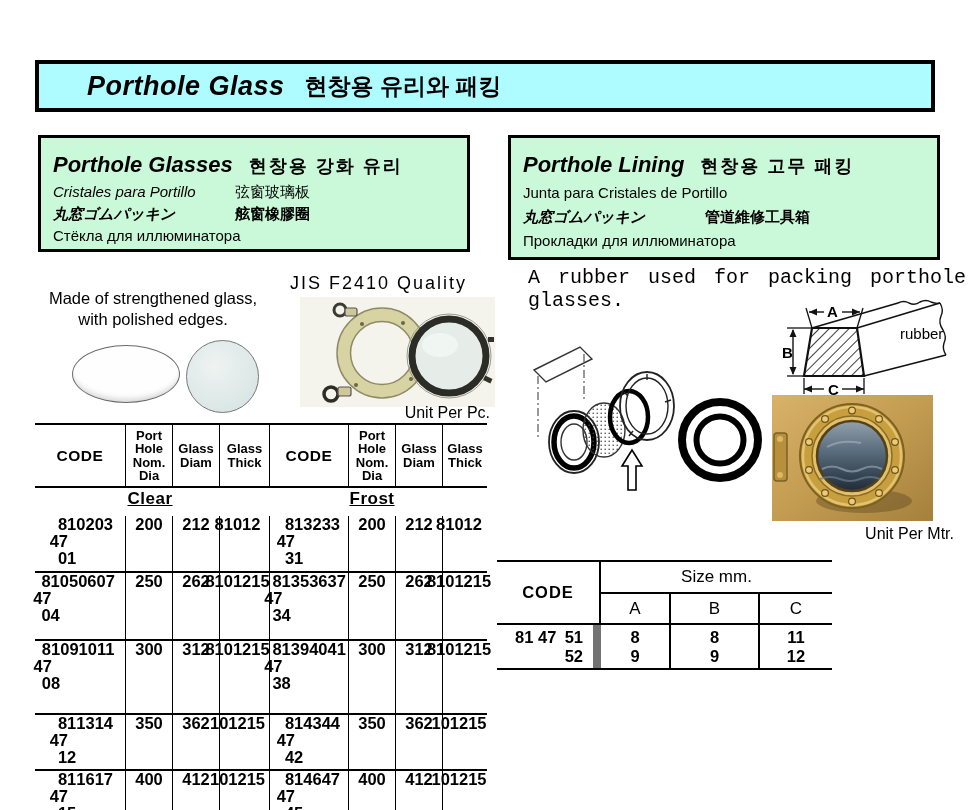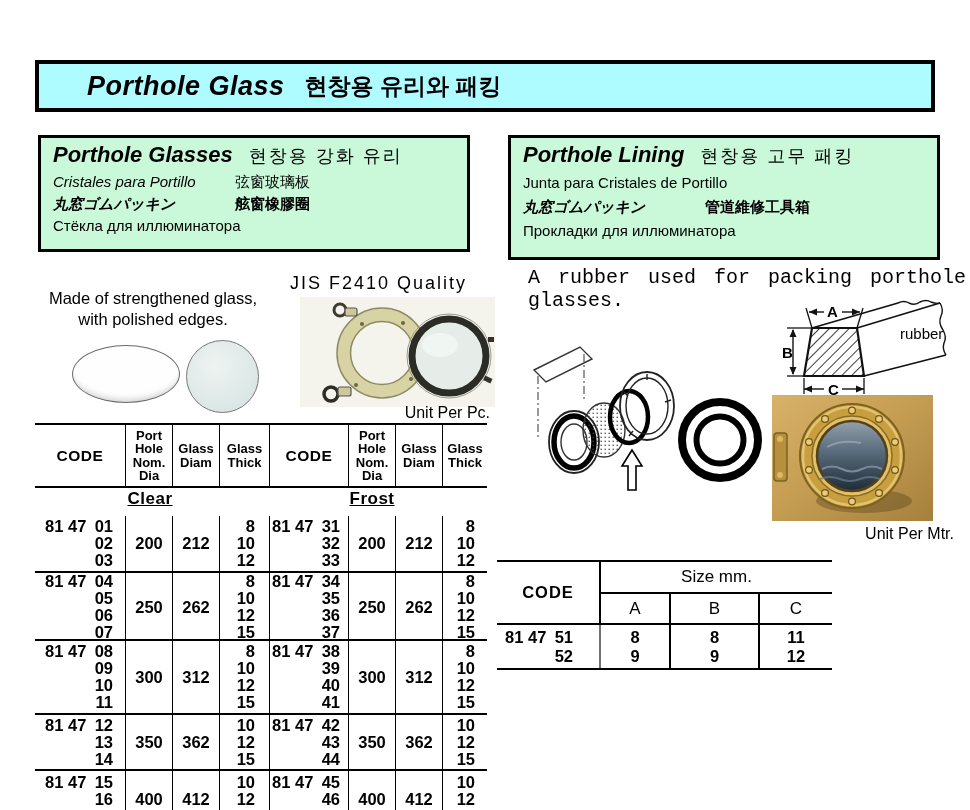--- a/index.html
+++ b/index.html
@@ -12,27 +12,27 @@
   .title-bar {
     position:absolute; left:35px; top:12px; width:900px; height:52px;
     background:#aefcff; border:4px solid #000;
     display:flex; align-items:center; padding-left:48px; gap:20px;
   }
   .title-en { font-size:27px; font-weight:bold; font-style:italic; letter-spacing:.5px; }
   .title-ko { font-size:23px; font-weight:bold; }
   
   .panel {
     position:absolute; background:#c9f9d9; border:3px solid #000;
-    padding:4px 12px 4px 12px;
+    padding:14px 12px 4px 12px;
   }
   .panel-glasses { left:38px; top:87px; width:432px; height:117px; }
   .panel-lining  { left:508px; top:87px; width:432px; height:125px; }
   .panel-title-row { display:flex; align-items:baseline; gap:16px; margin-bottom:3px; }
   .panel-title-en { font-size:22px; font-weight:bold; font-style:italic; }
-  .panel-title-ko { font-size:18px; font-weight:normal; letter-spacing:2px;text-align:center; }
+  .panel-title-ko { font-size:18px; font-weight:bold; letter-spacing:2px;text-align:center; }
   .panel-line { font-size:15px; line-height:22px; display:flex; }
   .panel-line .col-a { width:182px; flex:none;font-style:italic; }
   .cjk { font-weight:bold; }
   .panel-lining .panel-line { line-height:24px; }
   
   .note-glass {
     position:absolute; left:36px; top:240px; width:234px;
     font-size:16.5px; line-height:21px; text-align:center; font-weight:500;
   }
   .jis { position:absolute; left:290px; top:225px; font-size:18px; letter-spacing:2px; }
@@ -73,21 +73,21 @@
   }
   .variant.clear { left:115px; }
   .variant.frost { left:337px; }
   .gt-row { border-bottom:2px solid #000; }
   .gt-body .gt-row:nth-child(1){ height:57px; }
   .gt-body .gt-row:nth-child(2){ height:68px; }
   .gt-body .gt-row:nth-child(3){ height:74px; }
   .gt-body .gt-row:nth-child(4){ height:56px; }
   .gt-body .gt-row:nth-child(5){ height:59px; }
   .gt-cell {
-    display:flex; flex-direction:column; justify-content:center;
+    display:flex; flex-direction:row; justify-content:center;
     font-weight:bold; font-size:16.5px; line-height:17px;
     border-right:1.5px solid #000;
   }
   .gt-cell:last-child { border-right:none; }
   .gt-cell.code  { text-align:right; padding-right:12px; }
   .gt-cell.code2 { text-align:right; padding-right:8px; }
   .gt-cell.num   { text-align:center; }
   .gt-cell.thick { text-align:right; padding-right:14px; }
   .gt-cell.thick.last { padding-right:12px; }
   
@@ -101,21 +101,21 @@
     display:flex; align-items:center; justify-content:center;
     font-weight:bold; font-size:16.5px; letter-spacing:1px;
   }
   .lt-size-h {
     grid-row:1; grid-column:2/5; border-bottom:2px solid #000;
     display:flex; align-items:center; justify-content:center; font-size:17px;
   }
   .lt-sub { display:flex; align-items:center; justify-content:center; font-size:17px; border-bottom:2px solid #000; }
   .lt-sub.a, .lt-sub.b { border-right:2px solid #000; }
   .lt-data { display:flex; flex-direction:column; justify-content:center; font-weight:bold; font-size:16.5px; line-height:19px; text-align:center; }
-  .lt-data.codes { text-align:right; padding-right:26px; border-right:2px solid #737373; }
+  .lt-data.codes { text-align:right; padding-right:10px; border-right:8px solid #737373; }
   .lt-data.a, .lt-data.b { border-right:2px solid #000; }
 </style>
 </head>
 <body>
 
 <div class="page">
 
   <div class="title-bar">
     <span class="title-en">Porthole Glass</span>
     <span class="title-ko">현창용 유리와 패킹</span>

